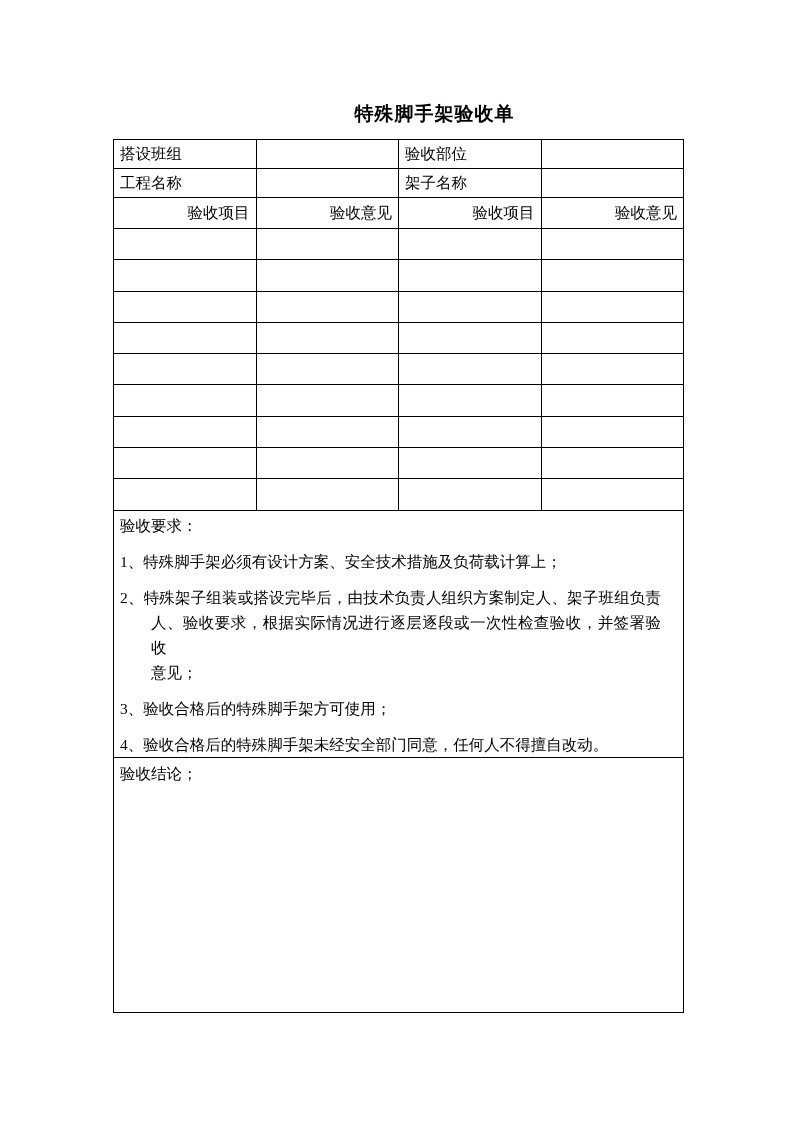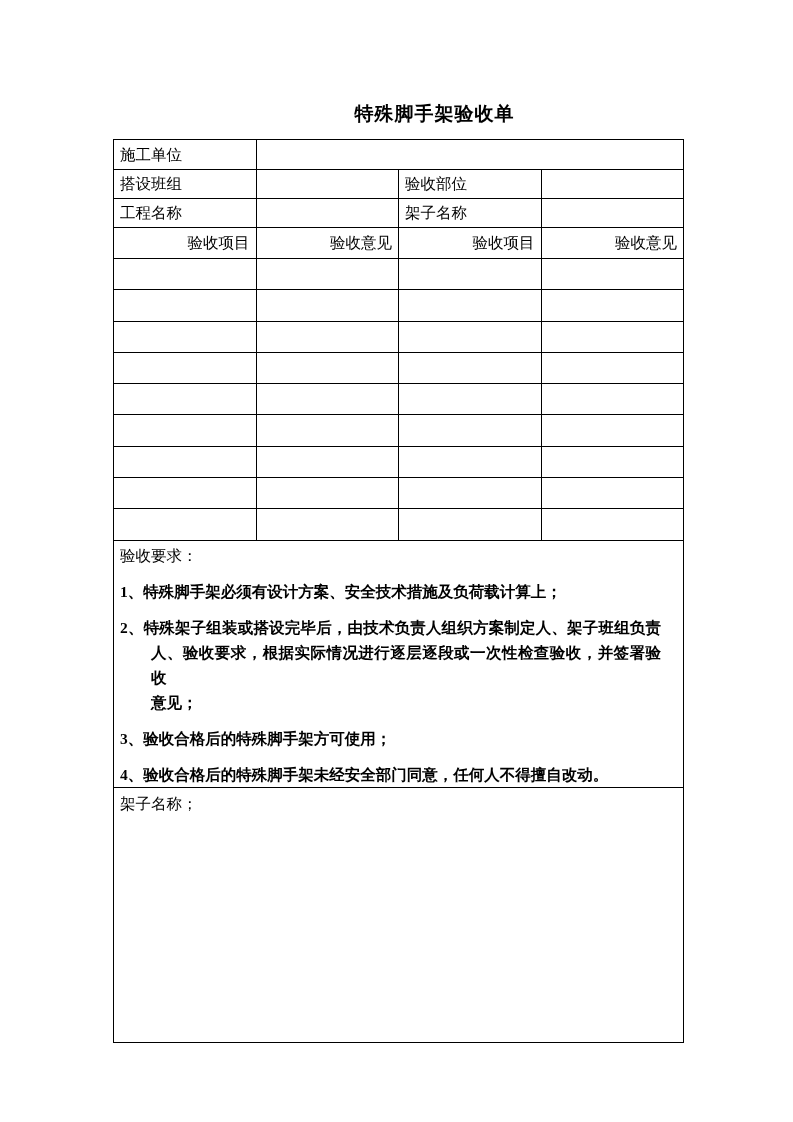--- a/index.html
+++ b/index.html
@@ -28,21 +28,21 @@
   tr.r29 td{height:28px;}
   tr.r31 td{height:30px;text-align:right;}
   tr.empty-row td{height:30.3px;}
   td.req-cell{
     height:221px;vertical-align:top;padding:2px 6px 0 6px;
   }
   td.concl-cell{
     height:251px;vertical-align:top;padding:3px 6px 0 6px;
   }
   .req-heading{line-height:25px;margin:0 0 11px 0;}
-  .req-item{margin:0 16px 11px 0;font-weight:bold;}
+  .req-item{margin:0 16px 11px 0;}
   .req-item:last-child{margin-bottom:0;}
   .req-line{line-height:25px;}
   .req-line.stretch{text-align:justify;text-align-last:justify;}
   .req-line.cont{padding-left:31px;}
   .concl-heading{line-height:25px;}
 </style>
 </head>
 <body>
 
 <div class="page">
@@ -50,24 +50,20 @@
   <div class="doc-title">特殊脚手架验收单</div>
 
   <table class="form-table">
     <colgroup>
       <col style="width:25%">
         <col style="width:25%">
         <col style="width:25%">
         <col style="width:25%">
     </colgroup>
     <tbody>
-      <tr class="r30">
-        <td>施工单位</td>
-        <td colspan="3"></td>
-      </tr>
       <tr class="r29">
         <td>搭设班组</td>
         <td></td>
         <td>验收部位</td>
         <td></td>
       </tr>
       <tr class="r29">
         <td>工程名称</td>
         <td></td>
         <td>架子名称</td>
@@ -151,18 +147,18 @@
           <div class="req-item">
             <div class="req-line"><span>3、</span><span>验收合格后的特殊脚手架方可使用；</span></div>
           </div>
           <div class="req-item">
             <div class="req-line"><span>4、</span><span>验收合格后的特殊脚手架未经安全部门同意，任何人不得擅自改动。</span></div>
           </div>
         </td>
       </tr>
       <tr>
         <td class="concl-cell" colspan="4">
-          <div class="concl-heading">架子名称；</div>
+          <div class="concl-heading">验收结论；</div>
         </td>
       </tr>
     </tbody>
   </table>
 </div>
 
 </body></html>

